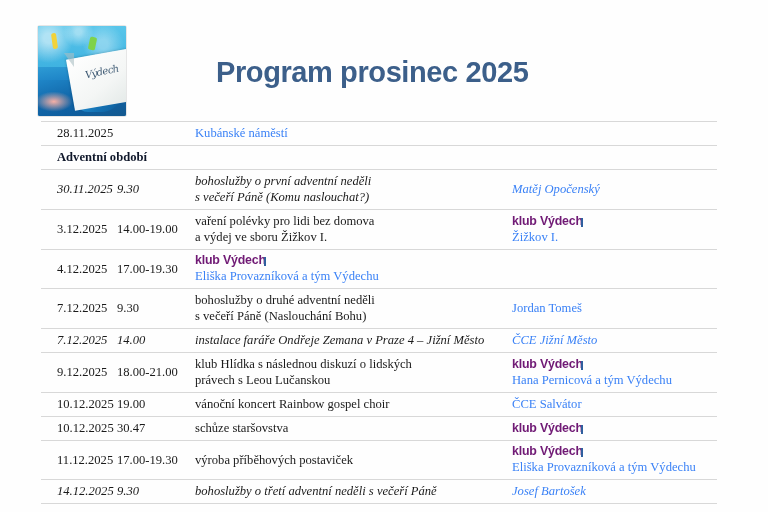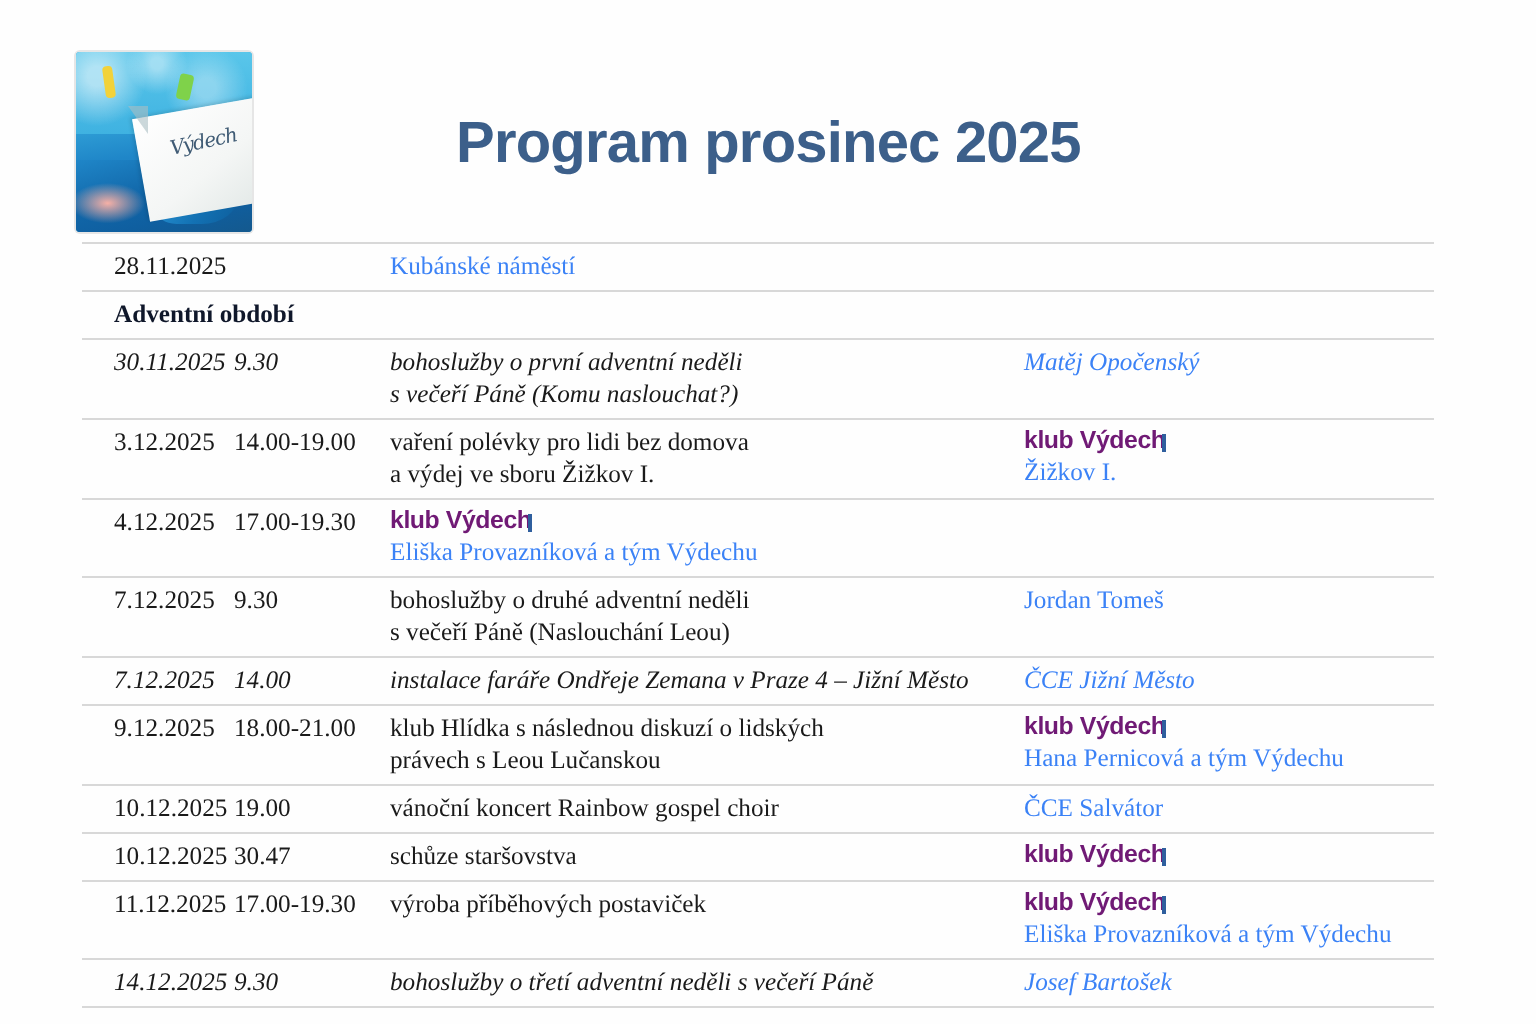--- a/index.html
+++ b/index.html
@@ -103,42 +103,42 @@
   }
   .thumb .ribbon {
     position: absolute; left: 46%; bottom: 4%;
     width: 46%; height: 34%;
     background: linear-gradient(120deg, #2f9ede 0%, #1372b4 60%, #0e5e9c 100%);
     border-radius: 40% 30% 45% 25%;
   }
 
   .title {
     position: absolute;
-    left: 228px;
+    left: 216px;
     top: 56px;
     font-family: "Liberation Sans", "DejaVu Sans", sans-serif;
     font-weight: bold;
     font-size: 29px;
     letter-spacing: -0.4px;
     color: #3c5f8a;
     white-space: nowrap;
   }
 
   
   .table {
     position: absolute;
     left: 41px;
     top: 121px;
     width: 676px;
     border-top: 1px solid #d8d8d8;
   }
 
   .row {
     display: flex;
-    align-items: flex-start;
+    align-items: center;
     border-bottom: 1px solid #d8d8d8;
     padding: 3px 0 4px 0;
     min-height: 17px;
     box-sizing: border-box;
   }
 
   .col-date {
     width: 76px;
     flex: 0 0 76px;
     padding-left: 16px;
@@ -284,21 +284,21 @@
         <div class="col-who">
           <span class="logo"><span>klub</span> <span class="tail">Výdech</span></span>
           <span class="who-sub">Eliška Provazníková a tým Výdechu</span>
         </div>
       </div>
       <div class="row">
         <div class="col-date">7.12.2025</div>
         <div class="col-time">9.30</div>
         <div class="col-desc">
           <span class="line2">bohoslužby o druhé adventní neděli</span>
-          <span class="line2">s večeří Páně (Naslouchání Leou)</span>
+          <span class="line2">s večeří Páně (Naslouchání Bohu)</span>
         </div>
         <div class="col-who">
           <span class="who-sub">Jordan Tomeš</span>
         </div>
       </div>
       <div class="row italic">
         <div class="col-date">7.12.2025</div>
         <div class="col-time">14.00</div>
         <div class="col-desc">
           <span class="line2">instalace faráře Ondřeje Zemana v Praze 4 – Jižní Město</span>

